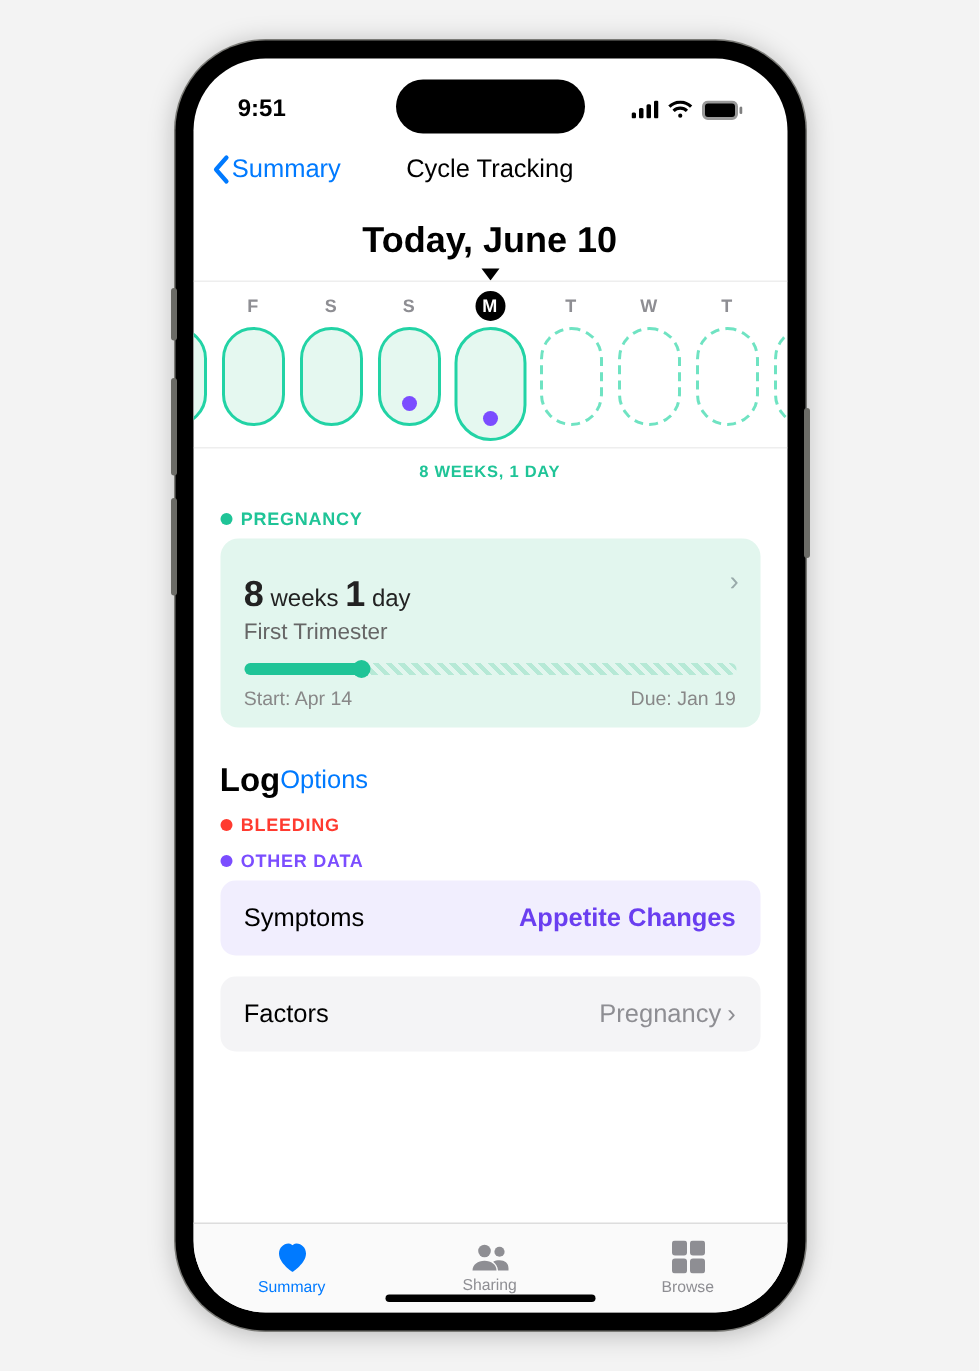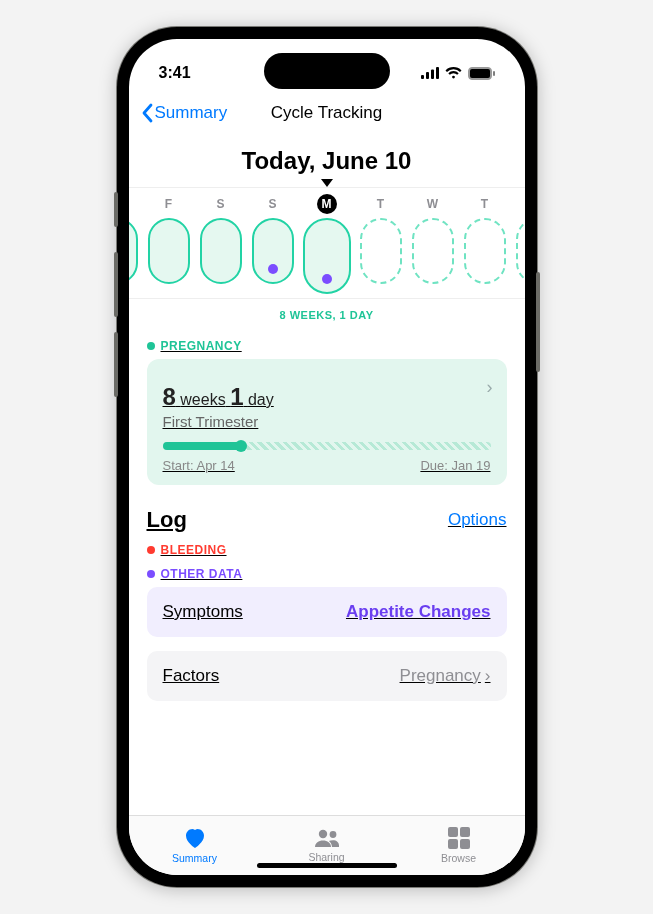--- a/index.html
+++ b/index.html
@@ -140,21 +140,21 @@
   .pill.edge { margin-left:-22px; }
   .pill.edge-r { margin-right:-22px; }
   .gest-label {
     text-align: center;
     color: #1fc497;
     font-size: 11px;
     font-weight: 600;
     letter-spacing: 0.5px;
     margin: 10px 0 18px;
   }
-  .section { padding: 0 18px; text-decoration: underline; }
+  .section { padding: 0 18px; }
   .preg-header {
     color: #1fc497;
     font-size: 12px;
     font-weight: 700;
     letter-spacing: 0.5px;
     margin-bottom: 6px;
     display:flex; align-items:center; gap:6px;
   }
   .dot { width:8px; height:8px; border-radius:50%; display:inline-block; }
   .dot.green { background:#1fc497; }
@@ -180,21 +180,21 @@
   }
   .progress-knob {
     position:absolute; left:24%; top:50%; transform:translate(-50%,-50%);
     width:12px; height:12px; border-radius:50%; background:#1fc497;
   }
   .preg-dates {
     display:flex; justify-content:space-between; margin-top:8px;
     font-size:13px; color:#888;gap:31px;
   }
   .log-header {
-    display:flex; justify-content:space-between; align-items:center;
+    display:flex; justify-content:flex-start; align-items:center;
     margin:22px 0 8px;
   }
   .log-title { font-size:22px; font-weight:700; }
   .options { color:#007aff; font-size:17px; }
   .cat-label {
     font-size:12px; font-weight:700; letter-spacing:0.5px;
     display:flex; align-items:center; gap:6px; margin:10px 0 6px;
   }
   .cat-label.red { color:#ff3b30; }
   .cat-label.purple { color:#7b4dff; }
@@ -228,21 +228,21 @@
 
 <div class="phone">
   <div class="side-btn sb1"></div>
   <div class="side-btn sb2"></div>
   <div class="side-btn sb3"></div>
   <div class="side-btn sb4"></div>
   <div class="screen">
     <div class="island"></div>
 
     <div class="status-bar">
-      <span>3:41</span>
+      <span>9:51</span>
       <div class="status-right">
         <svg width="18" height="12" viewBox="0 0 18 12">
             <rect x="0" y="8" width="3" height="4" rx="1" fill="#000"></rect>
             <rect x="5" y="5" width="3" height="7" rx="1" fill="#000"></rect>
             <rect x="10" y="2.5" width="3" height="9.5" rx="1" fill="#000"></rect>
             <rect x="15" y="0" width="3" height="12" rx="1" fill="#000"></rect>
           </svg>
         <svg width="17" height="12" viewBox="0 0 17 12">
             <path d="M8.5 11.5a1.4 1.4 0 100-2.8 1.4 1.4 0 000 2.8zM3.3 6.2a7.3 7.3 0 0110.4 0l-1.5 1.5a5.2 5.2 0 00-7.4 0L3.3 6.2zM.5 3.4a11.3 11.3 0 0116 0L15 4.9a9.2 9.2 0 00-13 0L.5 3.4z" fill="#000"></path>
           </svg>

